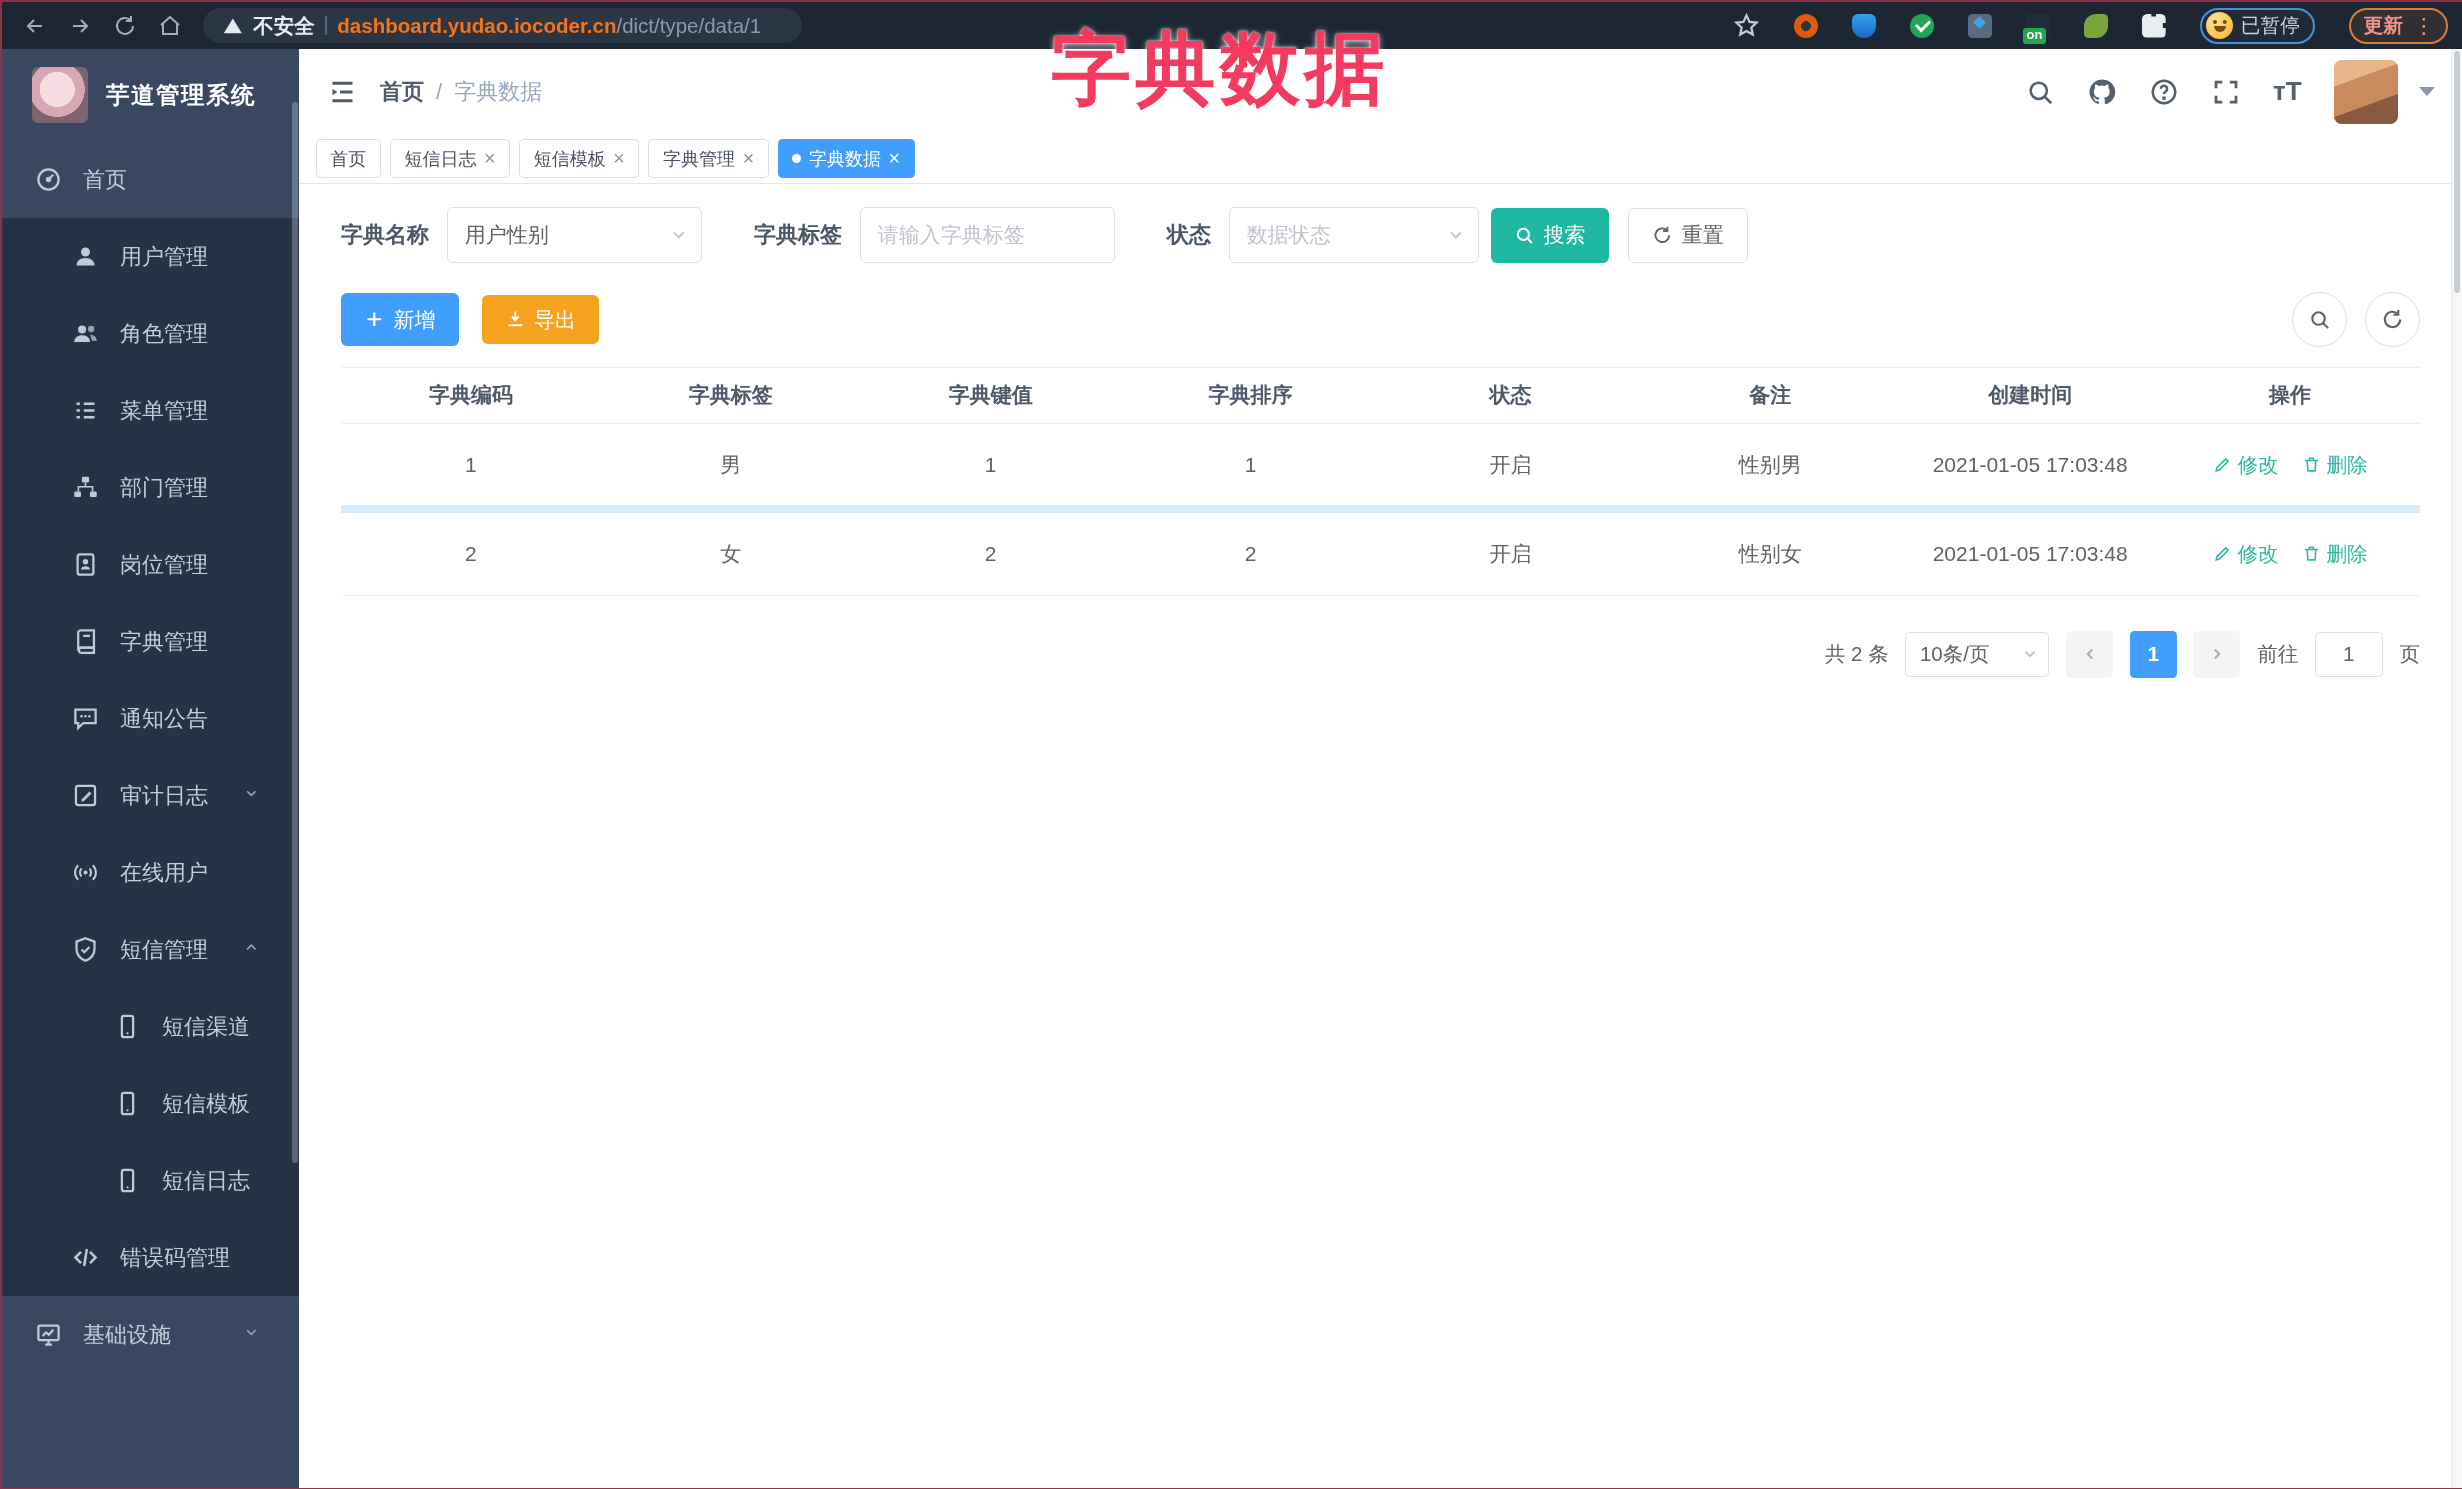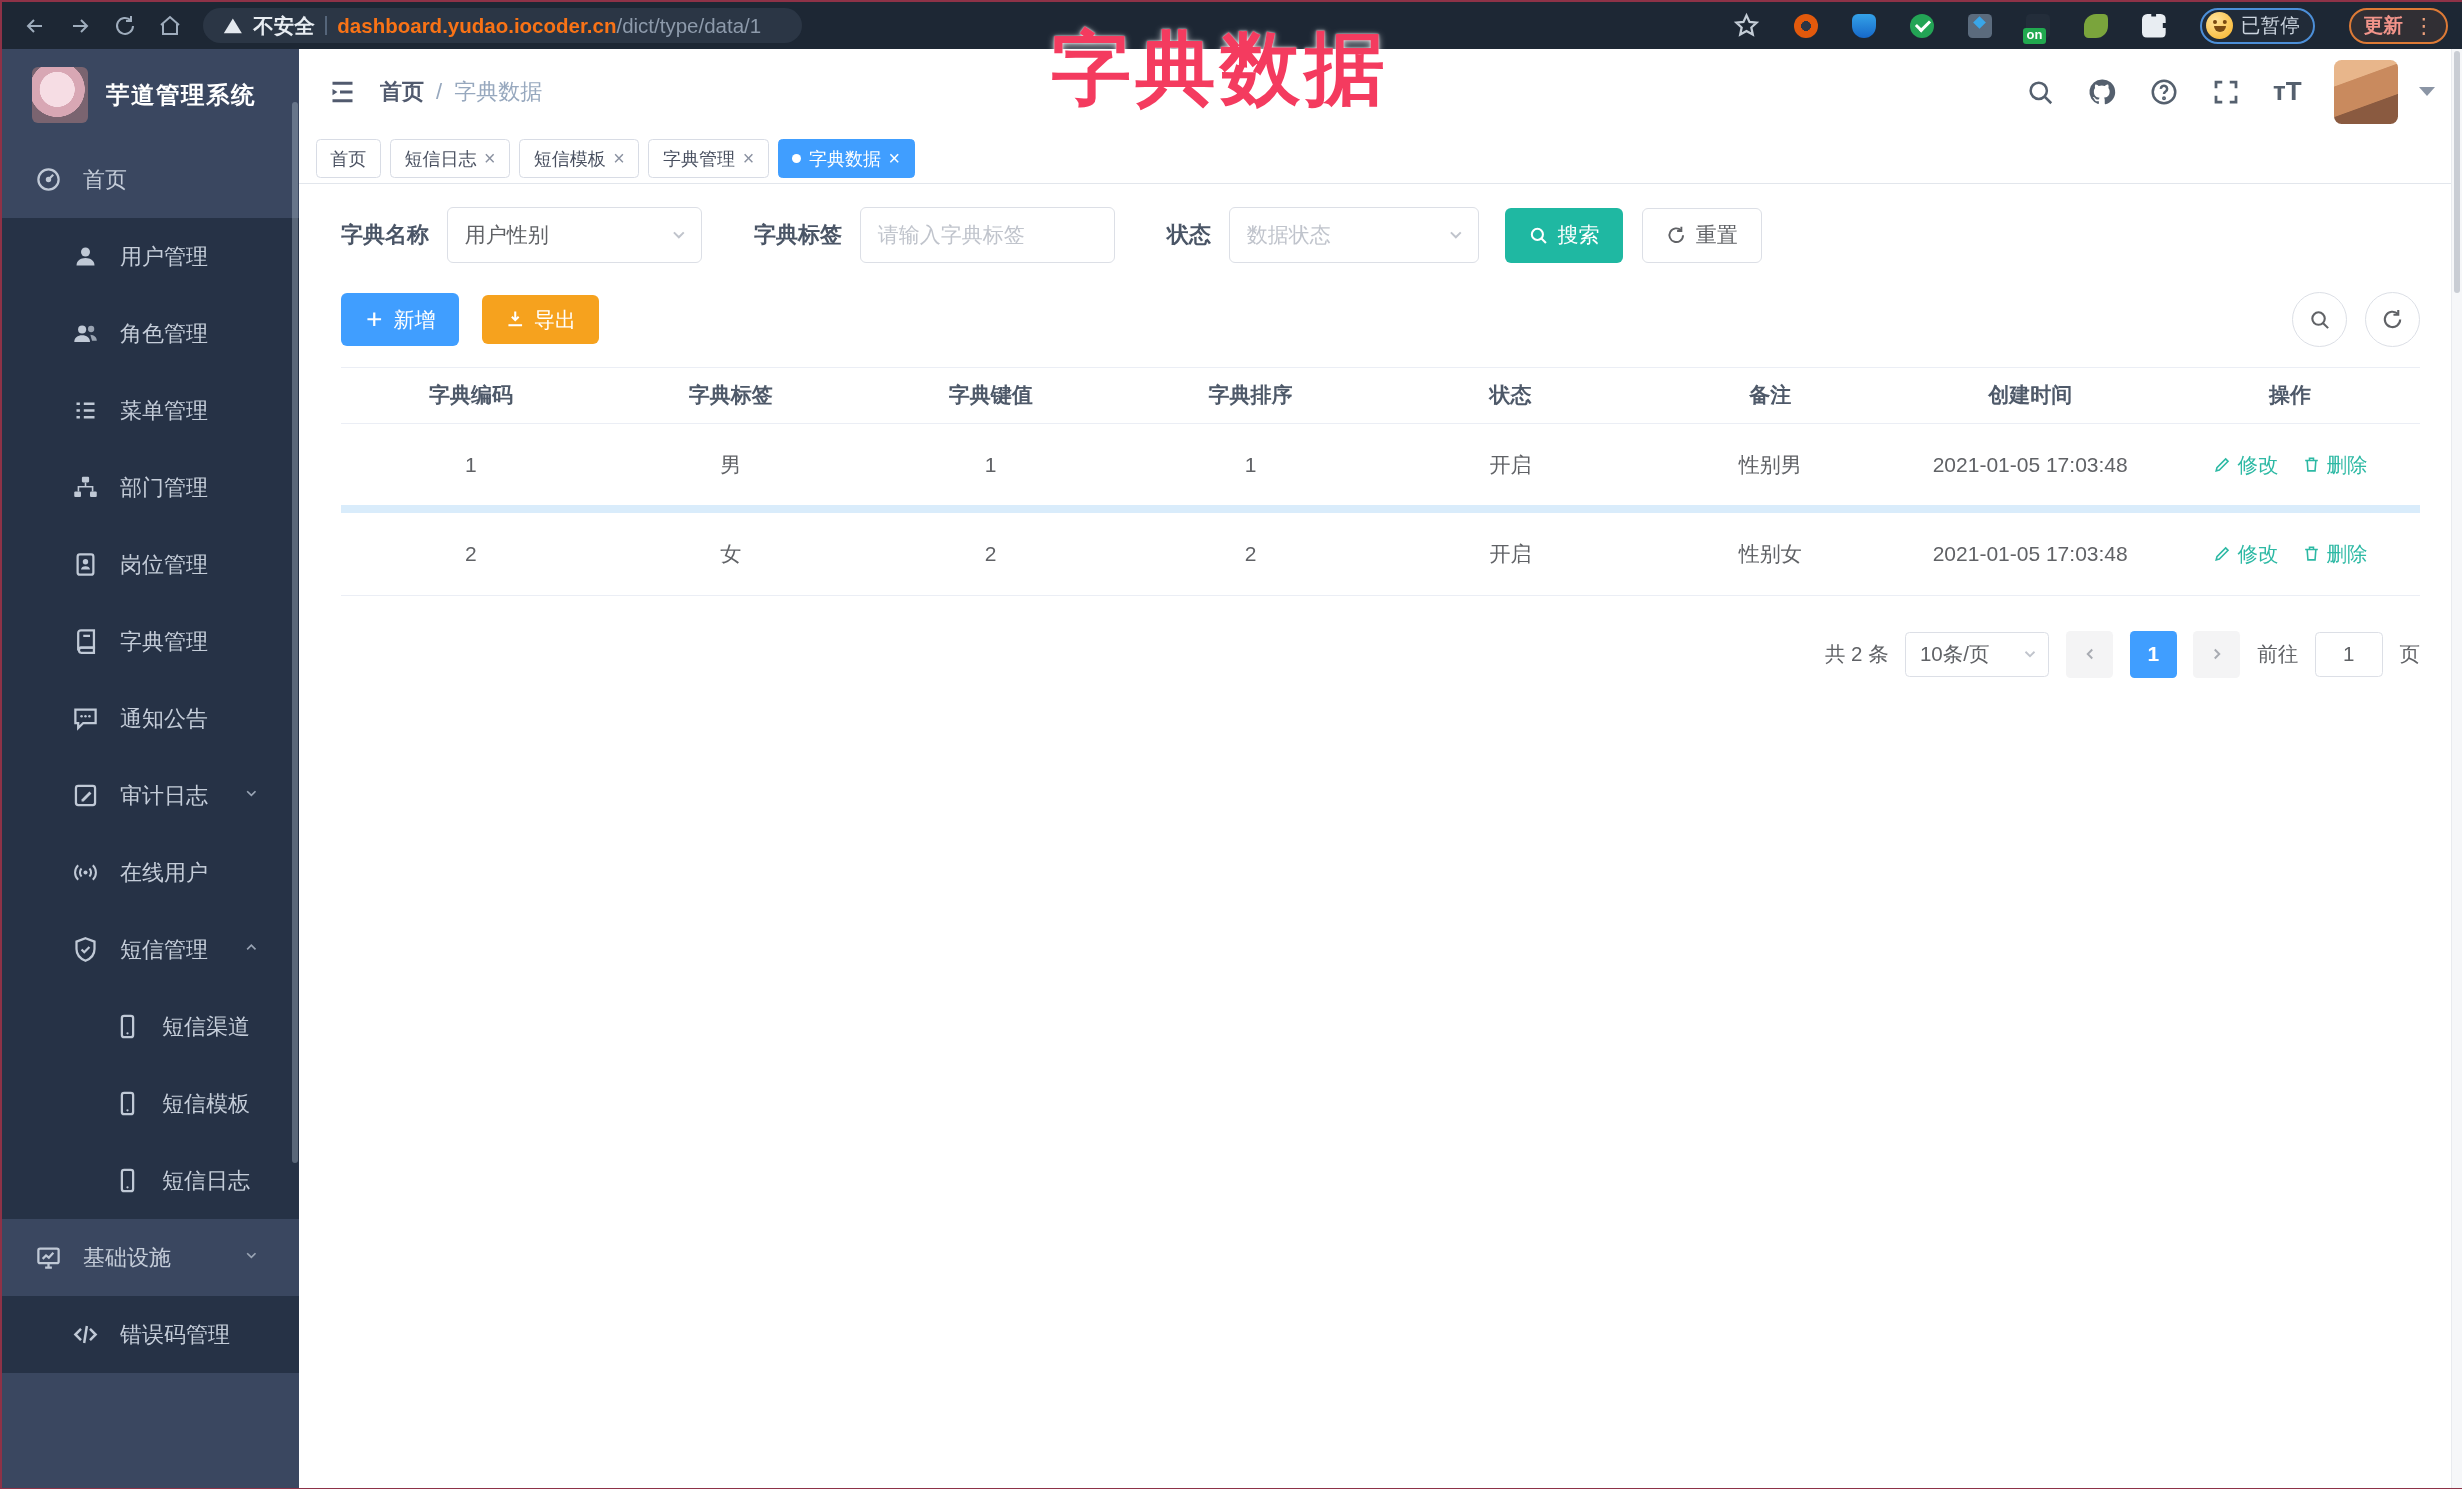--- a/index.html
+++ b/index.html
@@ -100,21 +100,21 @@
          padding:0 16.7px; font-size:21px; color:#606266; position:relative; margin-left:18px; }
   .ctl .placeholder { color:#c0c4cc;text-align:right; }
   .ctl.select { width:255px; }
   .ctl.input  { width:255px; }
   .ctl .chev { position:absolute; right:12px; color:#c0c4cc; width:19.7px; height:19.7px; }
   .ctl .chev svg { width:19.7px; height:19.7px; }
   .gap-lg { margin-left:52px; }
   .btn { height:55px; border-radius:6px; display:flex; align-items:center; gap:9px; font-size:21px; cursor:pointer;
          padding:0 23px; border:none; white-space:nowrap; }
   .btn svg { width:20.5px; height:20.5px; }
-  .btn-search { background:#1fb8a2; color:#fff; margin-left:26px; }
+  .btn-search { background:#1fb8a2; color:#fff; margin-left:12px; }
   .btn-reset { background:#fff; color:#606266; border:1.5px solid #dcdfe6; margin-left:19.7px; }
   .btn-row { margin-top:29px; display:flex; align-items:center; }
   .btn-add { background:#409EFF; color:#fff; height:53px; }
   .btn-export { background:#f6a21e; color:#fff; height:49px; margin-left:23px; }
   .round-tools { margin-left:auto; display:flex; gap:18px; }
   .round-btn { width:55px; height:55px; border-radius:50%; border:1.5px solid #dcdfe6; background:#fff; color:#606266;
                display:flex; align-items:center; justify-content:center; cursor:pointer; }
   .round-btn svg { width:23px; height:23px; }
 
   
@@ -362,43 +362,43 @@
           </div>
           <div class="menu-item level-3">
             <span class="mi-icon">
               <svg viewBox="0 0 24 24" fill="none" stroke="currentColor" stroke-width="2">
                 <rect x="7" y="2.5" width="10" height="19" rx="2"></rect>
                 <circle cx="12" cy="18" r="1" fill="currentColor" stroke="none"></circle>
               </svg>
             </span>
             <span class="mi-label">短信日志</span>
           </div>
+          <div class="menu-item level-2">
+            <span class="mi-icon">
+              <svg viewBox="0 0 24 24" fill="none" stroke="currentColor" stroke-width="2.2">
+                <path d="M8 7l-5 5 5 5M16 7l5 5-5 5"></path>
+                <path d="M13.2 4.5L10.8 19.5"></path>
+              </svg>
+            </span>
+            <span class="mi-label">错误码管理</span>
+          </div>
           <div class="menu-item level-1">
             <span class="mi-icon">
               <svg viewBox="0 0 24 24" fill="none" stroke="currentColor" stroke-width="2">
                 <rect x="3" y="4" width="18" height="13" rx="1.5"></rect>
                 <path d="M6.8 13.2l3-3 2.5 2 4-4.4"></path>
                 <path d="M9 21h6M12 17.2V21"></path>
               </svg>
             </span>
             <span class="mi-label">基础设施</span>
             <span class="mi-arrow down">
               <svg viewBox="0 0 24 24" fill="none" stroke="currentColor" stroke-width="2.4">
                 <path d="M6 9l6 6 6-6"></path>
               </svg>
             </span>
-          </div>
-          <div class="menu-item level-2">
-            <span class="mi-icon">
-              <svg viewBox="0 0 24 24" fill="none" stroke="currentColor" stroke-width="2.2">
-                <path d="M8 7l-5 5 5 5M16 7l5 5-5 5"></path>
-                <path d="M13.2 4.5L10.8 19.5"></path>
-              </svg>
-            </span>
-            <span class="mi-label">错误码管理</span>
           </div>
         </nav>
       <span class="side-scroll"></span>
     </aside>
 
     <main class="main">
 
       <div class="app-header">
         <span class="trigger">
             <svg viewBox="0 0 24 24" fill="none" stroke="currentColor" stroke-width="2.4">

